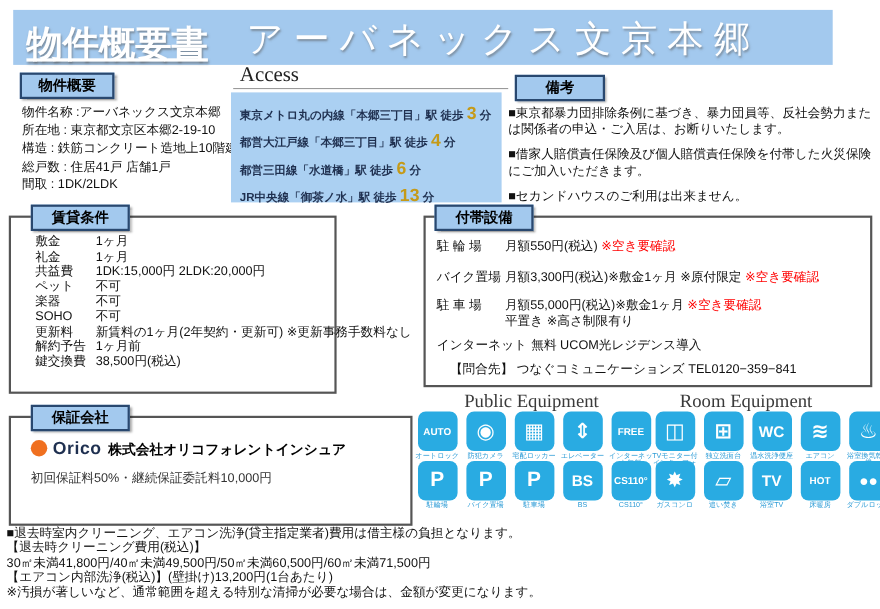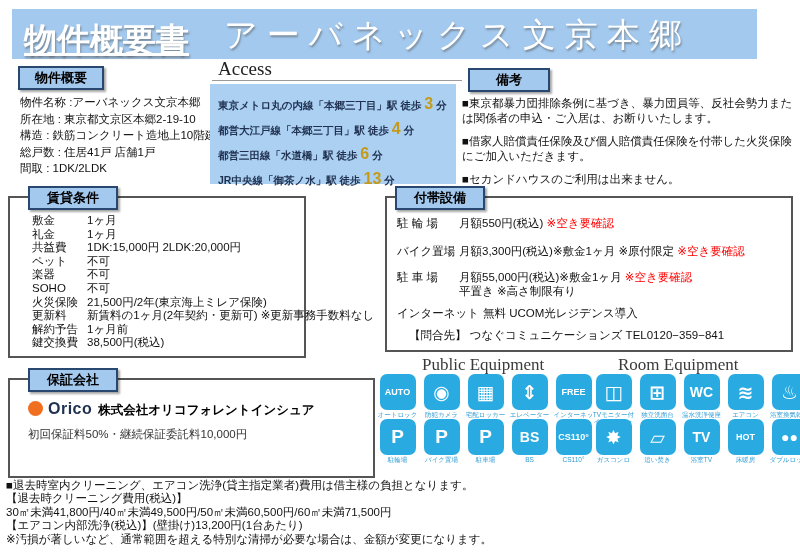--- a/index.html
+++ b/index.html
@@ -92,21 +92,20 @@
 
 <div class="sec-title" style="left:28px;top:186px;width:86px;">賃貸条件</div>
 <div class="content-box" id="rental-box">
   <div class="rental-rows">
     <div class="rental-row"><span class="rental-label">敷金</span><span>1ヶ月</span></div>
     <div class="rental-row"><span class="rental-label">礼金</span><span>1ヶ月</span></div>
     <div class="rental-row"><span class="rental-label">共益費</span><span>1DK:15,000円  2LDK:20,000円</span></div>
     <div class="rental-row"><span class="rental-label">ペット</span><span>不可</span></div>
     <div class="rental-row"><span class="rental-label">楽器</span><span>不可</span></div>
     <div class="rental-row"><span class="rental-label">SOHO</span><span>不可</span></div>
-    <div class="rental-row"><span class="rental-label">火災保険</span><span>21,500円/2年(東京海上ミレア保険)</span></div>
     <div class="rental-row"><span class="rental-label">更新料</span><span>新賃料の1ヶ月(2年契約・更新可) ※更新事務手数料なし</span></div>
     <div class="rental-row"><span class="rental-label">解約予告</span><span>1ヶ月前</span></div>
     <div class="rental-row"><span class="rental-label">鍵交換費</span><span>38,500円(税込)</span></div>
   </div>
 </div>
 
 <div class="sec-title" style="left:395px;top:186px;width:86px;">付帯設備</div>
 <div class="content-box" id="facility-box">
   <div class="fac" style="top:18px;"><span class="fac-label">駐 輪 場</span><span>月額550円(税込) </span><span class="red">※空き要確認</span></div>
   <div class="fac" style="top:46px;"><span class="fac-label">バイク置場</span><span>月額3,300円(税込)※敷金1ヶ月 ※原付限定 </span><span class="red">※空き要確認</span></div>

